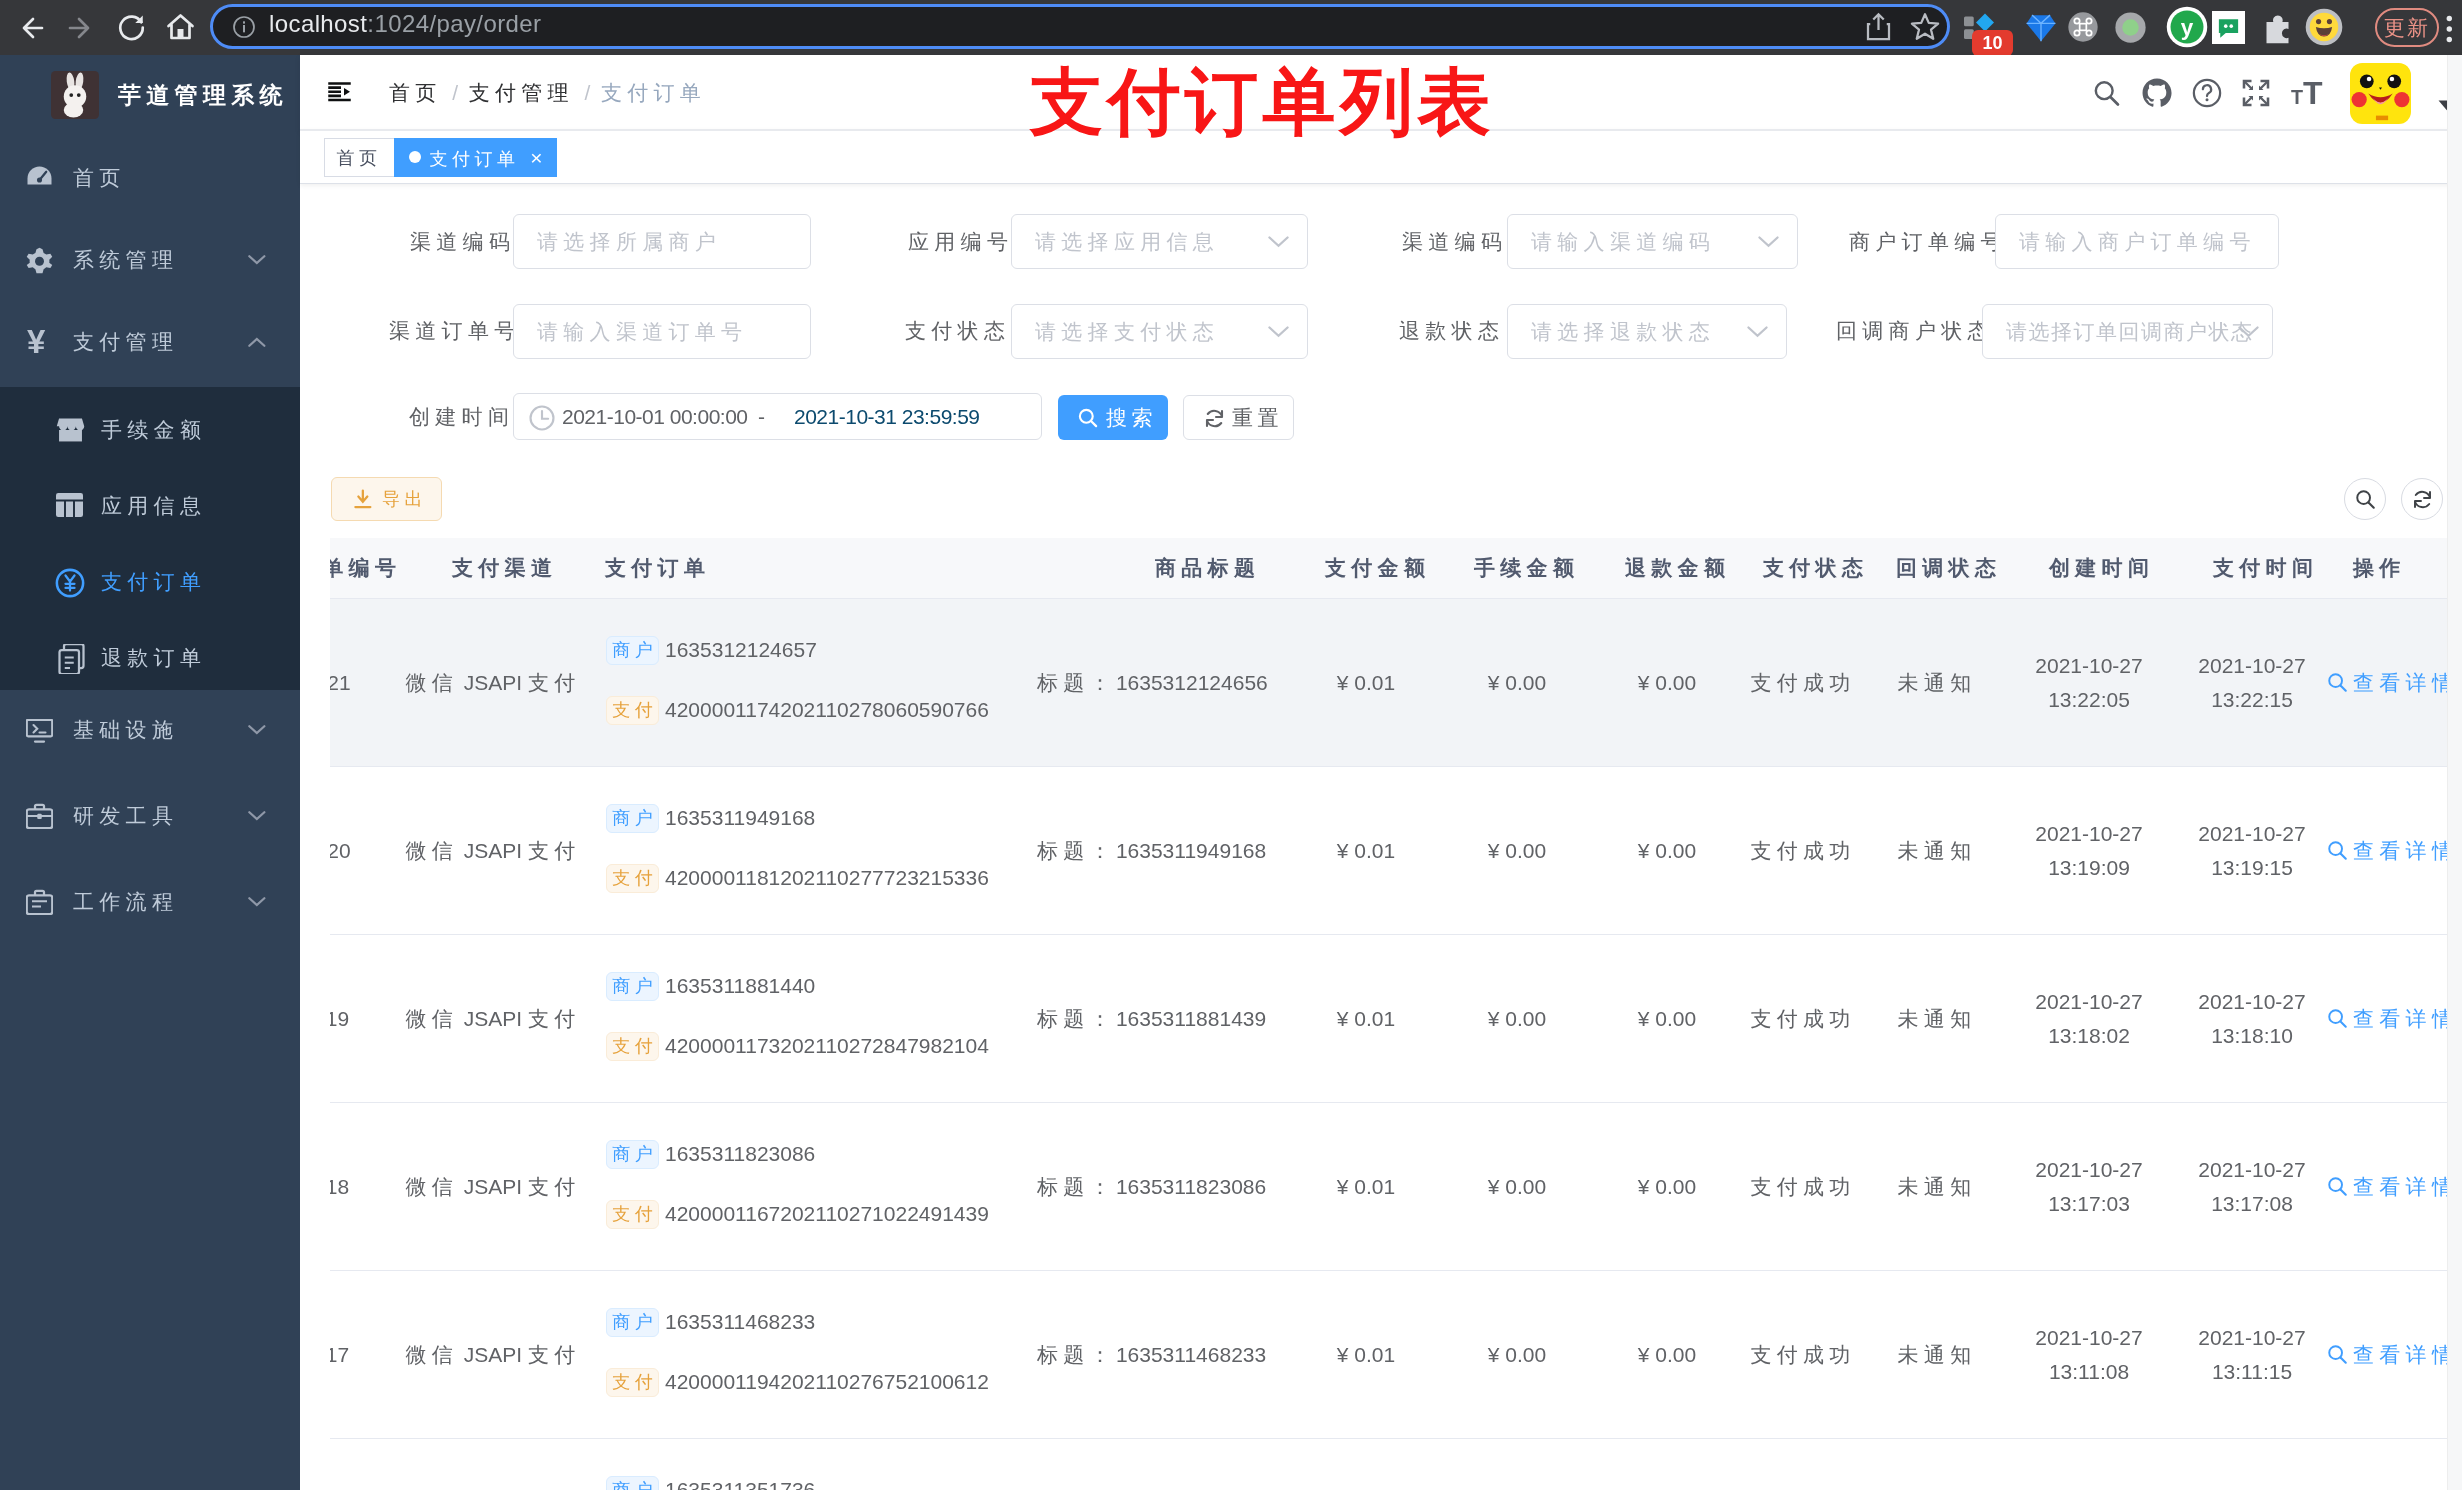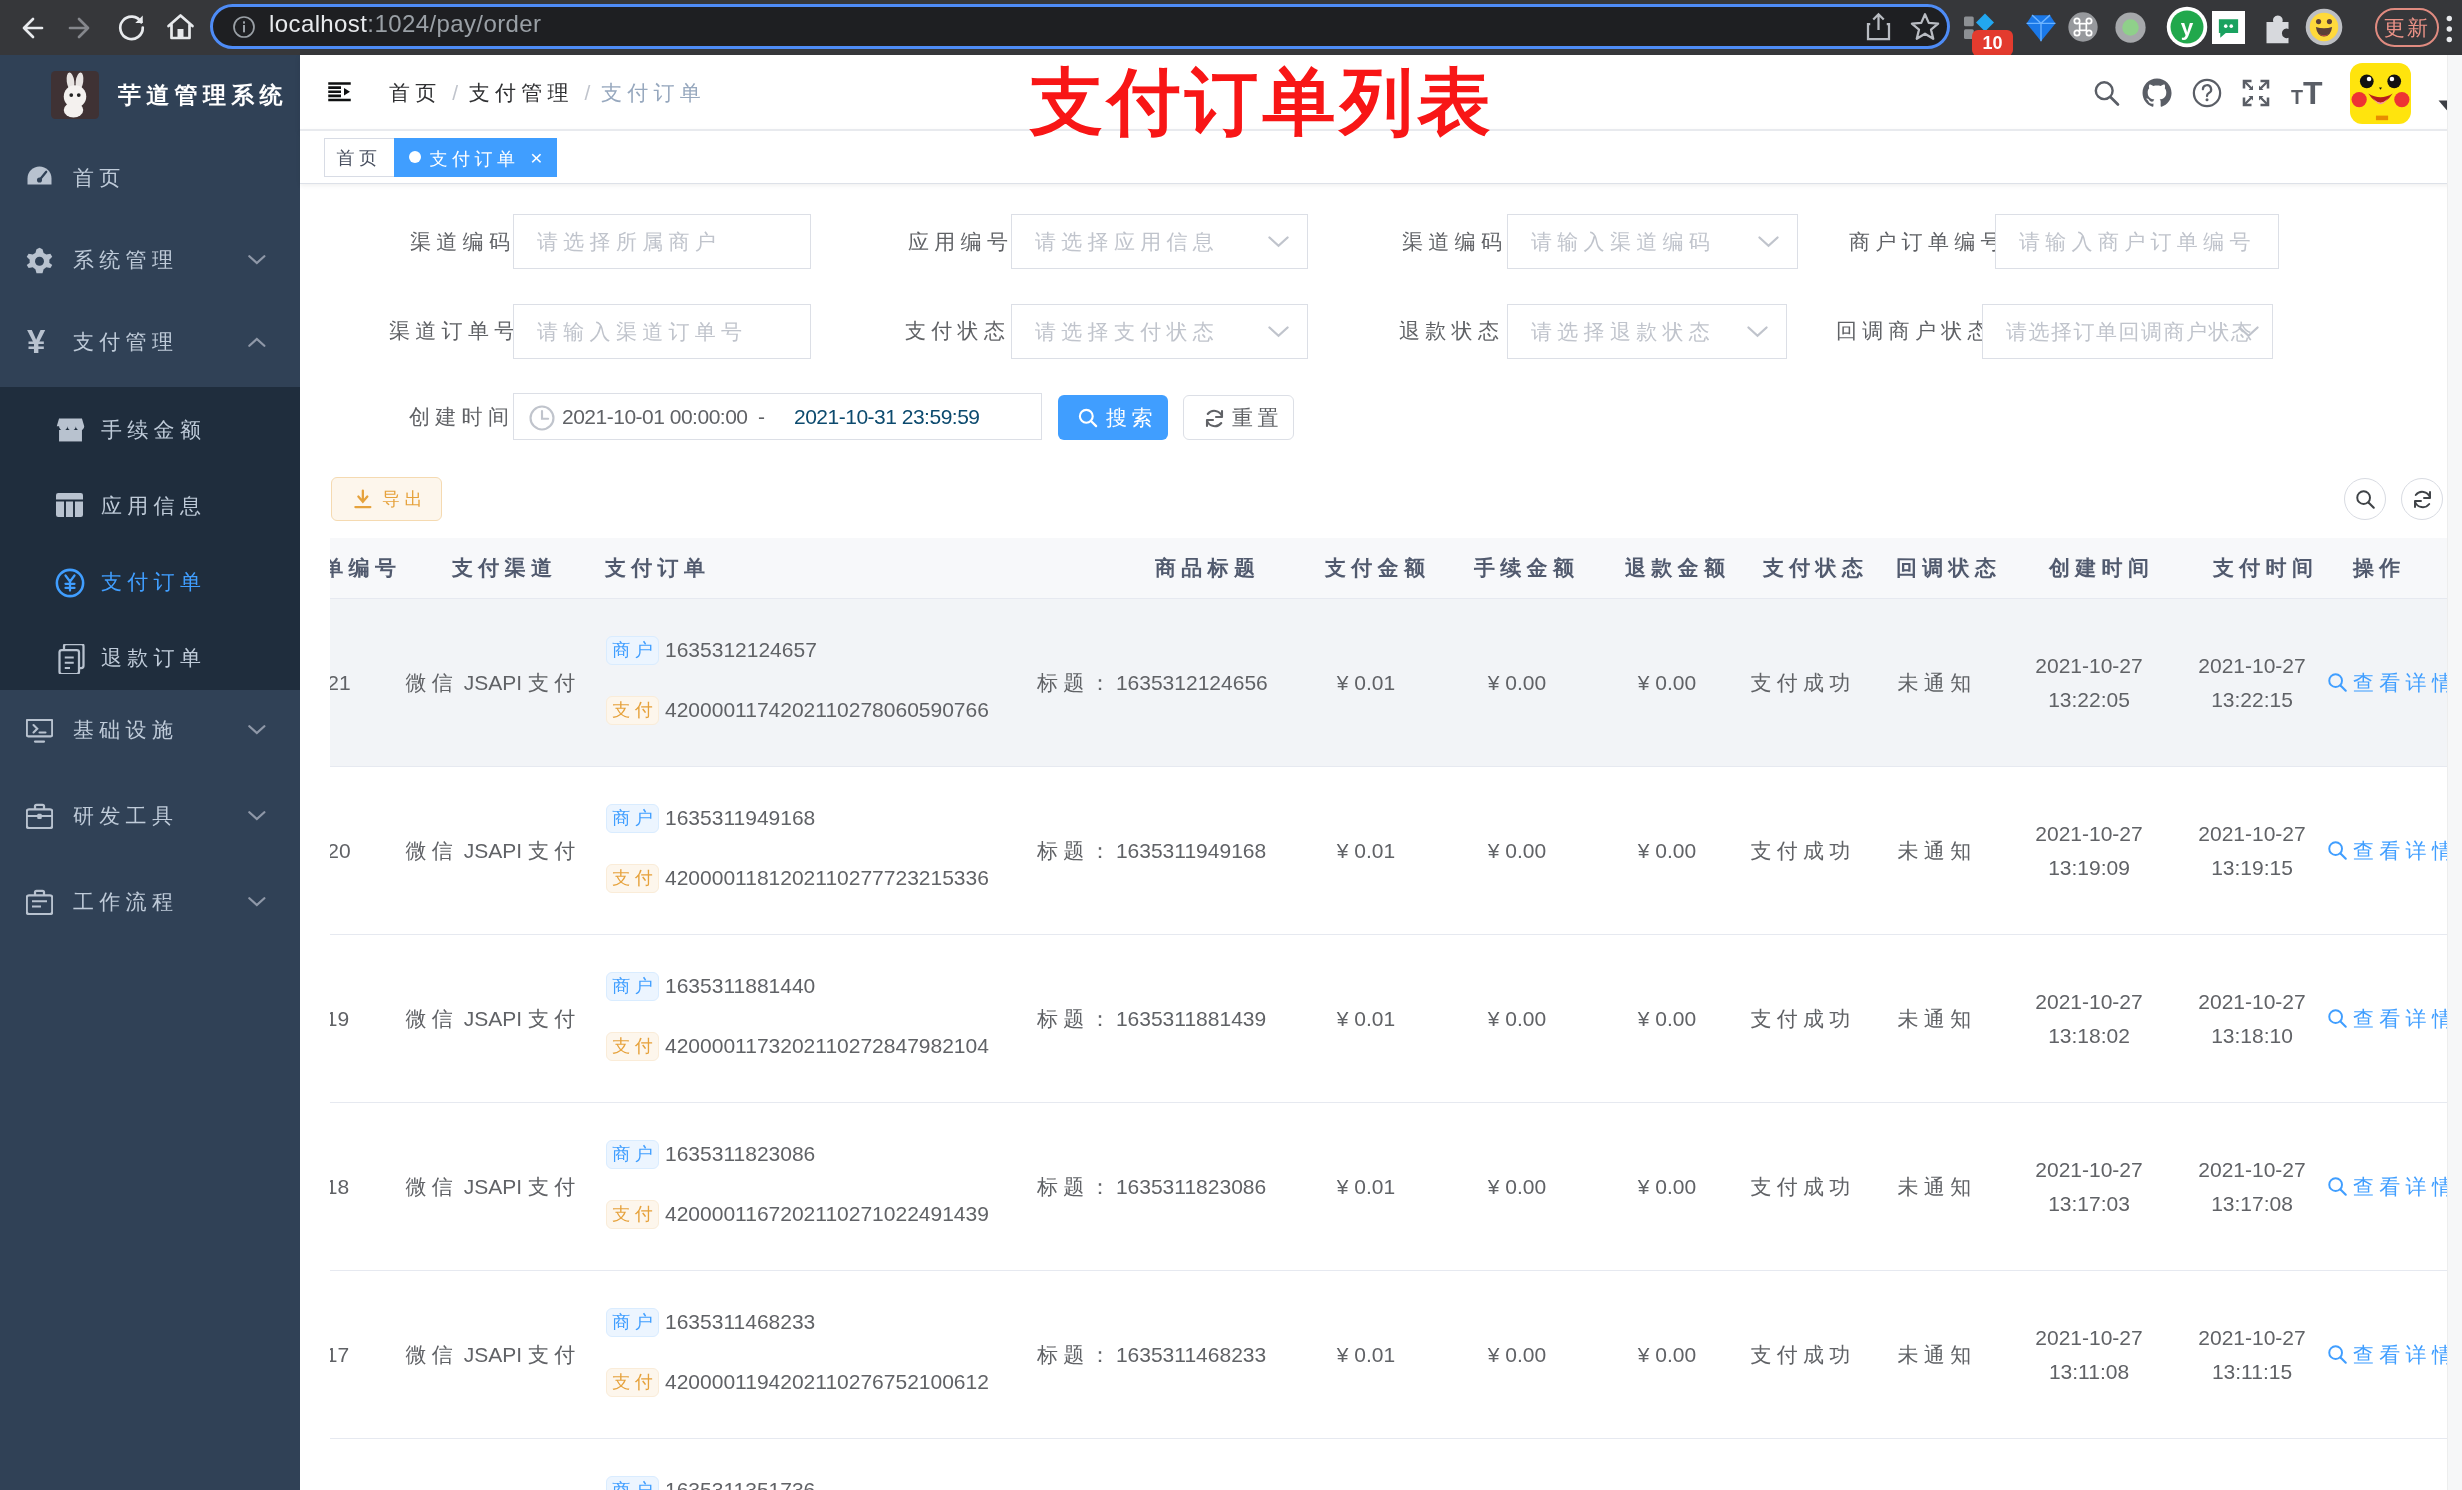--- a/index.html
+++ b/index.html
@@ -22,21 +22,21 @@
 
 #navbar{position:absolute;left:300px;top:55px;width:2163px;height:76px;background:#fff;box-shadow:0 1.5px 6px rgba(0,21,41,.08)}
 .bc{position:absolute;top:50%;transform:translateY(-50%);font-size:21px;white-space:nowrap}
 #redtitle{position:absolute;left:1030px;top:54px;font-size:73px;font-weight:bold;color:#f81616;letter-spacing:4.5px;white-space:nowrap}
 .nicon{position:absolute;top:50%;transform:translateY(-50%)}
 
 #tagsbar{position:absolute;left:300px;top:129px;width:2163px;height:55px;background:#fff;border-top:2.3px solid #e8eaee;border-bottom:1.5px solid #dde1e8;box-shadow:0 1.5px 4.5px rgba(0,0,0,.06)}
 .tag{position:absolute;top:6.8px;height:39px;font-size:18px;line-height:38px;padding:0 12px;white-space:nowrap}
 
 .flabel{position:absolute;font-size:21px;color:#606266;letter-spacing:5.3px;white-space:nowrap;transform:translateY(-50%)}
-.fbox{position:absolute;background:#fff;border:1.5px solid #dcdfe6;border-radius:0}
+.fbox{position:absolute;background:#fff;border:1.5px solid #dcdfe6;border-radius:6px}
 .ph{position:absolute;left:23px;top:50%;transform:translateY(-50%);font-size:21px;color:#c0c4cc;letter-spacing:5.3px;white-space:nowrap}
 .arrow{position:absolute;right:16.7px;top:50%;transform:translateY(-50%)}
 
 #toolbar-export{position:absolute;left:331px;top:477px;width:111px;height:44px;background:#fdf6ec;border:1.5px solid #f5dab1;border-radius:6px;color:#e6a23c}
 .circbtn{position:absolute;top:478px;width:42px;height:42px;border:1.5px solid #d8dbe2;border-radius:50%;background:#fff}
 #tablewrap{position:absolute;left:330px;top:538px;width:2118px;height:953px;overflow:hidden}
 .th{position:absolute;font-size:21px;font-weight:bold;color:#515a6e;letter-spacing:5.3px;white-space:nowrap;top:50%;transform:translateY(-50%)}
 .trow{position:absolute;left:0;width:2118px;height:168px;border-bottom:1.5px solid #e6e9f0}
 .cell{position:absolute;font-size:21px;color:#606266;white-space:nowrap;transform:translateY(-50%)}
 .cc{transform:translate(-50%,-50%)}

